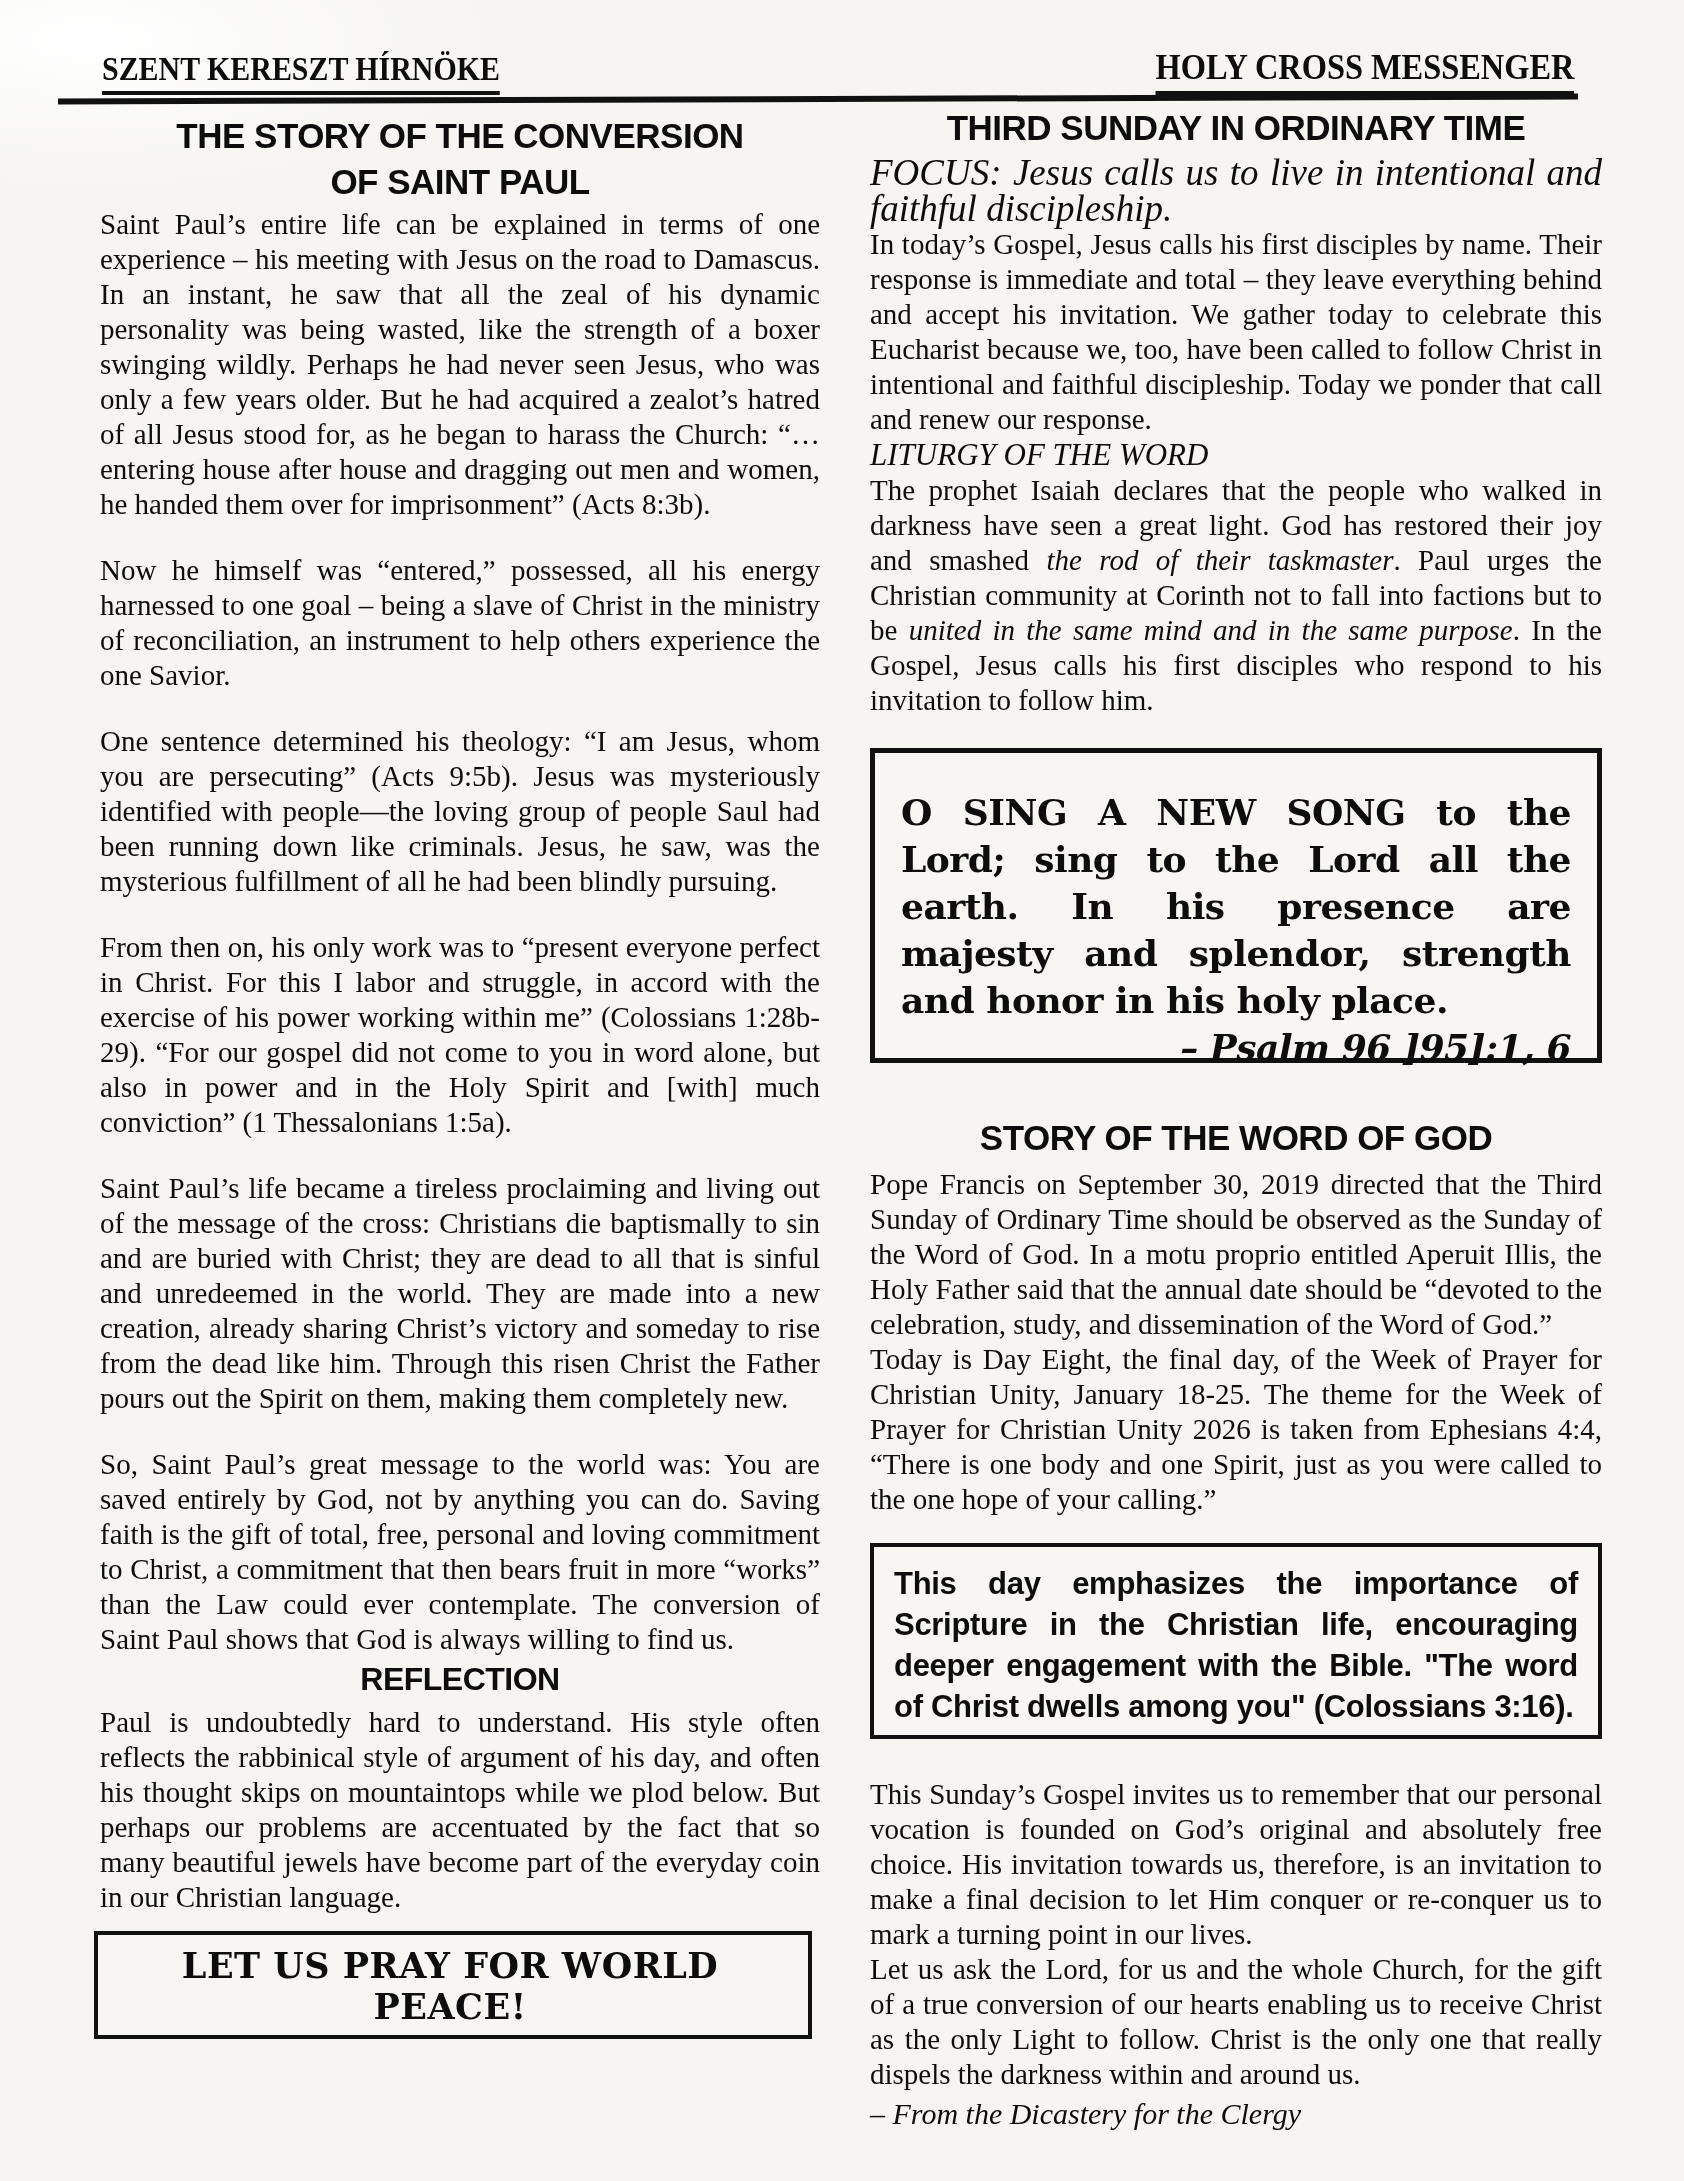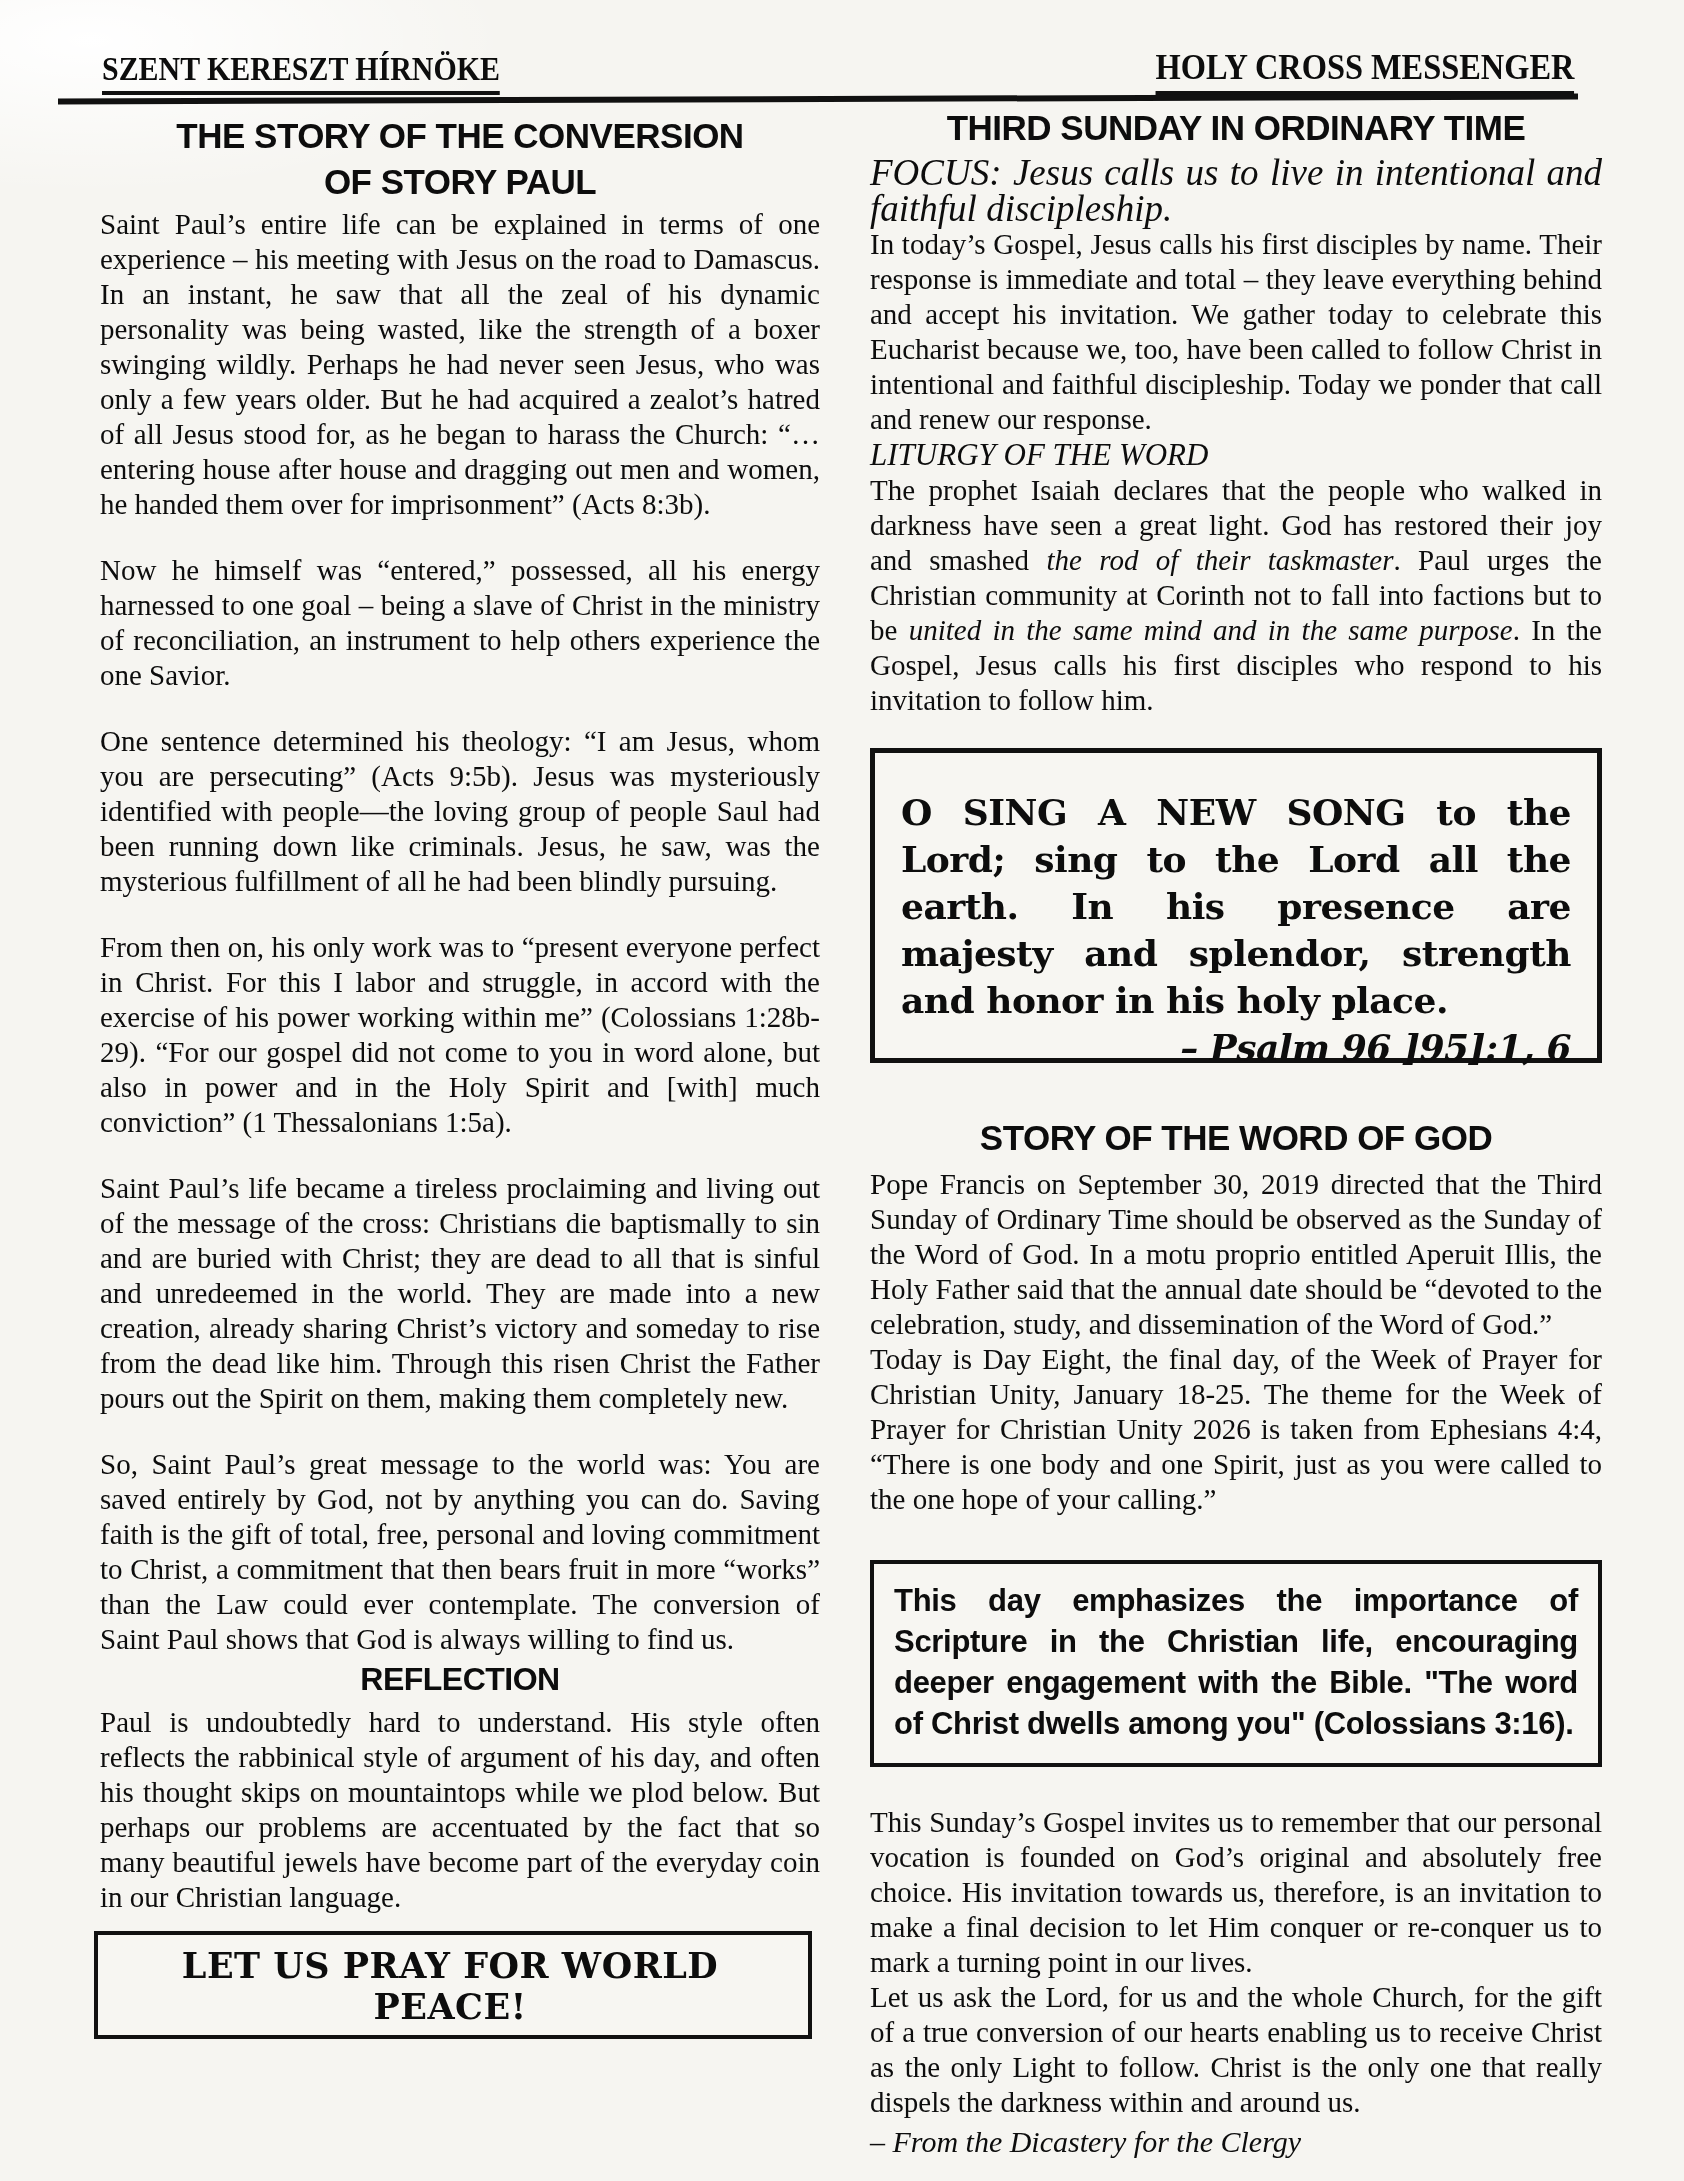--- a/index.html
+++ b/index.html
@@ -59,22 +59,22 @@
   }
   .psalm-text{
     font-family:"DejaVu Serif", serif;
     font-weight:bold;font-size:36px;line-height:47px;
     text-align:justify;letter-spacing:-0.5px;
   }
   .psalm-attr{float:right;font-style:italic;}
   
   .scripture-box{
     border:4px solid #111;
-    margin:43px 0 38px 0;
-    padding:16px 20px 19px 20px;
+    margin:26px 0 38px 0;
+    padding:16px 20px 8px 20px;
     background:#f7f6f2;
   }
   .scripture-text{
     font-family:"Liberation Sans", sans-serif;
     font-weight:bold;font-size:31px;line-height:41px;
     text-align:justify;letter-spacing:-0.3px;
   }
   
   .peace-box{
     border:4px solid #111;
@@ -100,21 +100,21 @@
 
   <div>
     <div class="hdr-left">SZENT KERESZT HÍRNÖKE</div>
     <div class="hdr-right">HOLY CROSS MESSENGER</div>
     <div class="hdr-rule"></div>
   </div>
 
   <div class="col-left">
     <h2 class="article-title" style="margin-bottom:2px;">
       <div>THE STORY OF THE CONVERSION</div>
-      <div>OF STORY PAUL</div>
+      <div>OF SAINT PAUL</div>
     </h2>
     <p class="body-text">Saint Paul’s entire life can be explained in terms of one experience – his meeting with Jesus on the road to Damascus. In an instant, he saw that all the zeal of his dynamic personality was being wasted, like the strength of a boxer swinging wildly. Perhaps he had never seen Jesus, who was only a few years older. But he had acquired a zealot’s hatred of all Jesus stood for, as he began to harass the Church: “…entering house after house and dragging out men and women, he handed them over for imprisonment” (Acts 8:3b).</p>
     <p class="body-text">Now he himself was “entered,” possessed, all his energy harnessed to one goal – being a slave of Christ in the ministry of reconciliation, an instrument to help others experience the one Savior.</p>
     <p class="body-text">One sentence determined his theology: “I am Jesus, whom you are persecuting” (Acts 9:5b). Jesus was mysteriously identified with people—the loving group of people Saul had been running down like criminals. Jesus, he saw, was the mysterious fulfillment of all he had been blindly pursuing.</p>
     <p class="body-text">From then on, his only work was to “present everyone perfect in Christ. For this I labor and struggle, in accord with the exercise of his power working within me” (Colossians 1:28b-29). “For our gospel did not come to you in word alone, but also in power and in the Holy Spirit and [with] much conviction” (1 Thessalonians 1:5a).</p>
     <p class="body-text">Saint Paul’s life became a tireless proclaiming and living out of the message of the cross: Christians die baptismally to sin and are buried with Christ; they are dead to all that is sinful and unredeemed in the world. They are made into a new creation, already sharing Christ’s victory and someday to rise from the dead like him. Through this risen Christ the Father pours out the Spirit on them, making them completely new.</p>
     <p class="body-text" style="margin-bottom:0;">So, Saint Paul’s great message to the world was: You are saved entirely by God, not by anything you can do. Saving faith is the gift of total, free, personal and loving commitment to Christ, a commitment that then bears fruit in more “works” than the Law could ever contemplate. The conversion of Saint Paul shows that God is always willing to find us.</p>
     <div class="sub-heading">REFLECTION</div>
     <p class="body-text" style="margin-bottom:0;">Paul is undoubtedly hard to understand. His style often reflects the rabbinical style of argument of his day, and often his thought skips on mountaintops while we plod below. But perhaps our problems are accentuated by the fact that so many beautiful jewels have become part of the everyday coin in our Christian language.</p>
     <div class="peace-box">

